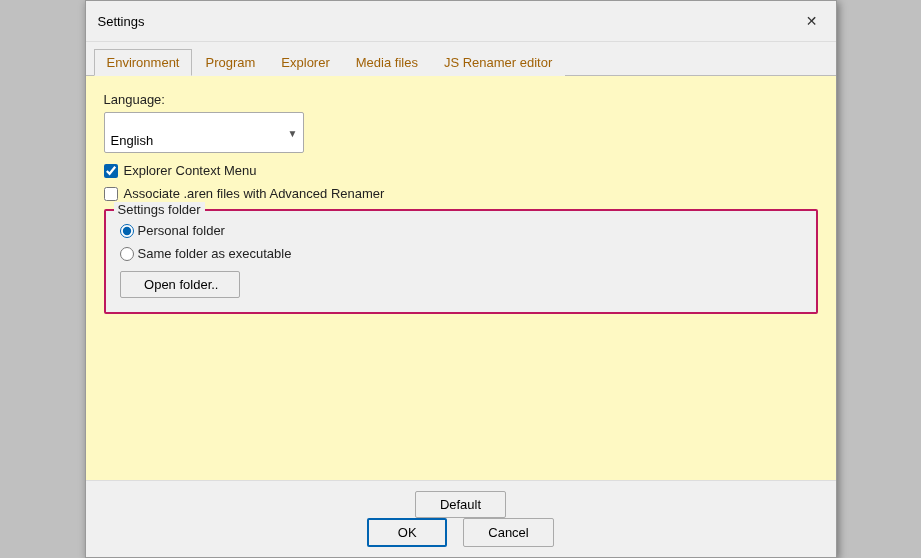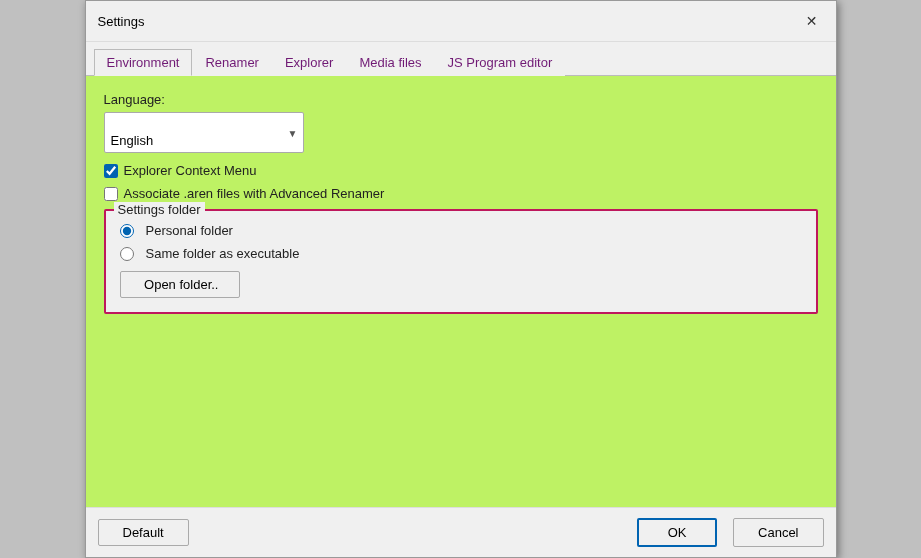--- a/index.html
+++ b/index.html
@@ -52,34 +52,34 @@
       background: #f0f0f0;
       border-bottom: 1px solid #bbb;
     }
     .tab {
       padding: 5px 12px;
       cursor: pointer;
       border: 1px solid transparent;
       border-bottom: none;
       font-size: 13px;
       background: #f0f0f0;
-      color: #701a75;
+      color: #a16207;
       position: relative;
       top: 1px;
     }
     .tab.active {
       background: #f0f0f0;
       border: 1px solid #bbb;
       border-bottom: 1px solid #f0f0f0;
       z-index: 1;
     }
     .content {
       flex: 1;
       padding: 16px 18px;
-      background: #bef264;
+      background: #fef9c3;
     }
     .field-group {
       margin-bottom: 10px;
     }
     .field-label {
       display: block;
       margin-bottom: 5px;
       color: #222;
     }
     .select-wrapper {
@@ -136,21 +136,21 @@
       top: -9px;
       left: 8px;
       background: #f0f0f0;
       padding: 0 4px;
       font-size: 13px;
       color: #222;
     }
     .radio-row {
       display: flex;
       align-items: center;
-      gap: 12px;
+      gap: 4px;
       margin-bottom: 8px;
     }
     .radio-row input[type="radio"] {
       width: 14px;
       height: 14px;
       cursor: pointer;
       accent-color: #0063b1;
     }
     .radio-row label {
       cursor: pointer;
@@ -171,20 +171,21 @@
       min-width: 120px;
       text-align: right;
     }
     .footer {
       padding: 10px 12px;
       display: flex;
       align-items: center;
       justify-content: space-between;
       border-top: 1px solid #ddd;
       background: #f0f0f0;
+      flex-direction: column;
     }
     .footer-right {
       display: flex;
       gap: 16px;
     }
     .footer-btn {
       padding: 5px 24px;
       border: 1px solid #aaa;
       background: #f0f0f0;
       cursor: pointer;
@@ -205,30 +206,30 @@
   <div class="title-bar">
     <span>Settings</span>
     <button class="close-btn">✕</button>
   </div>
 
   <div class="tabs">
     <div class="tab active">
       <span>Environment</span>
     </div>
     <div class="tab">
-      <span>Renamer</span>
+      <span>Program</span>
     </div>
     <div class="tab">
       <span>Explorer</span>
     </div>
     <div class="tab">
       <span>Media files</span>
     </div>
     <div class="tab">
-      <span>JS Program editor</span>
+      <span>JS Renamer editor</span>
     </div>
   </div>
 
   <div class="content">
 
     <div class="field-group">
       <label class="field-label">Language:</label>
       <div class="select-wrapper">
         <select>
           <option>English</option>

